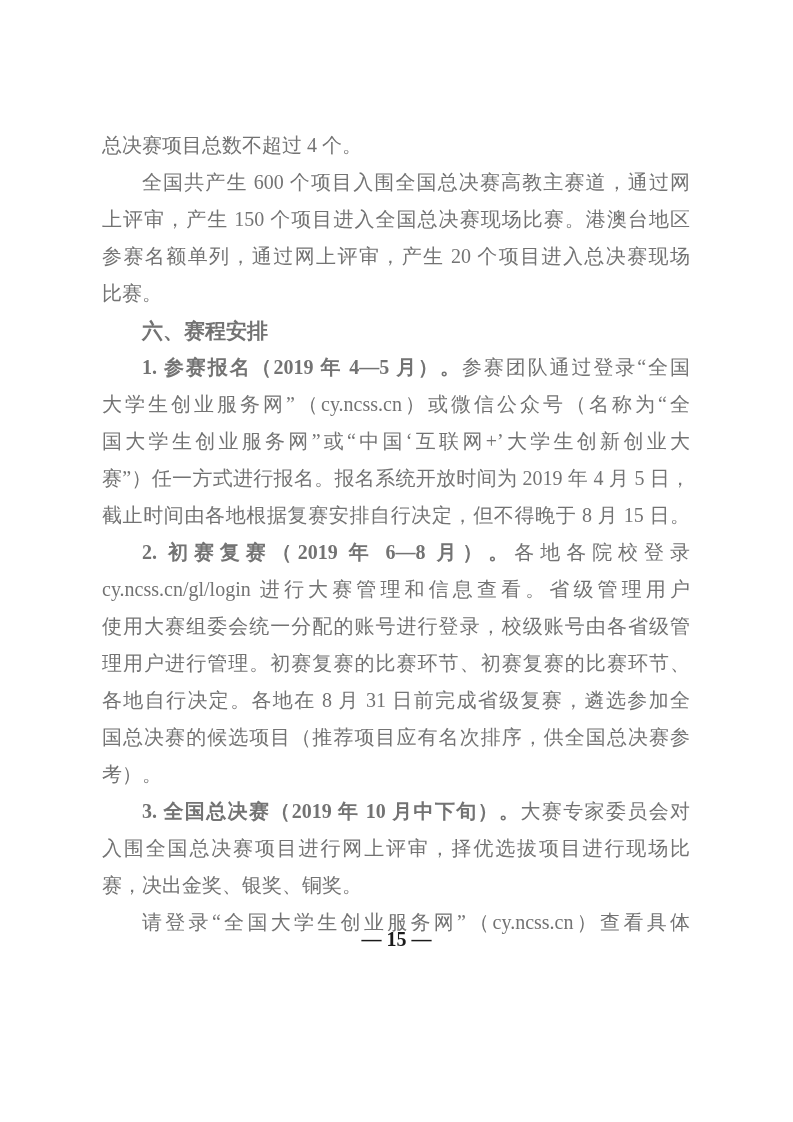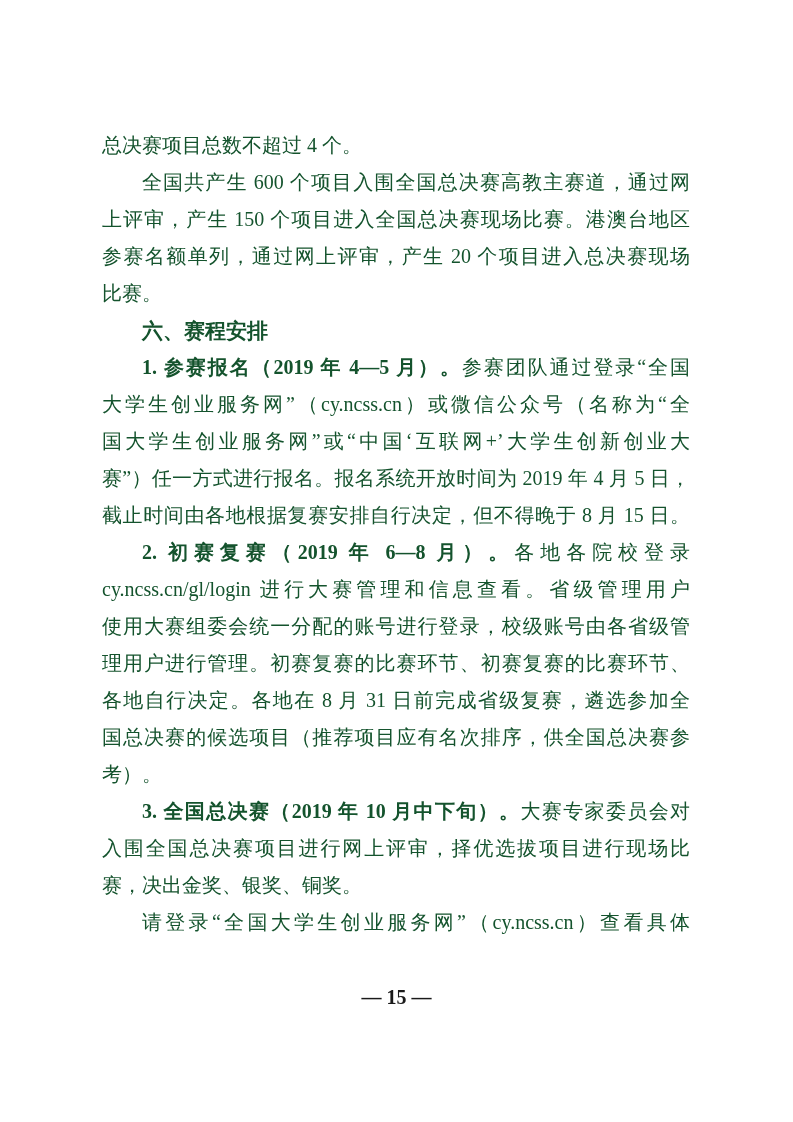--- a/index.html
+++ b/index.html
@@ -14,38 +14,38 @@
   .doc {
     position: absolute;
     left: 102px;
     top: 127px;
     width: 588px;
   }
   .line {
     height: 37px;
     line-height: 37px;
     font-size: 20px;
-    color: #14532d;
+    color: #737373;
     text-align: justify;
     overflow: hidden;
   }
   .line.fill { text-align-last: justify; font-family: Liberation Serif, serif; }
   .line.indent { text-indent: 40px; }
   .line.heading {
     font-family: "Liberation Sans", "DejaVu Sans", sans-serif;
     font-weight: 700;
     font-size: 21px;
     text-align: center;
     text-align-last: left;
   }
   .lead { font-weight: 700; }
   .footer-line {
     position: absolute;
     left: 0;
-    top: 979px;
+    top: 921px;
     width: 793px;
     height: 37px;
     line-height: 37px;
     text-align: center;
     font-weight: 700;
     font-size: 20px;
     color: #1a1a1a;
   }
 </style>
 </head>

